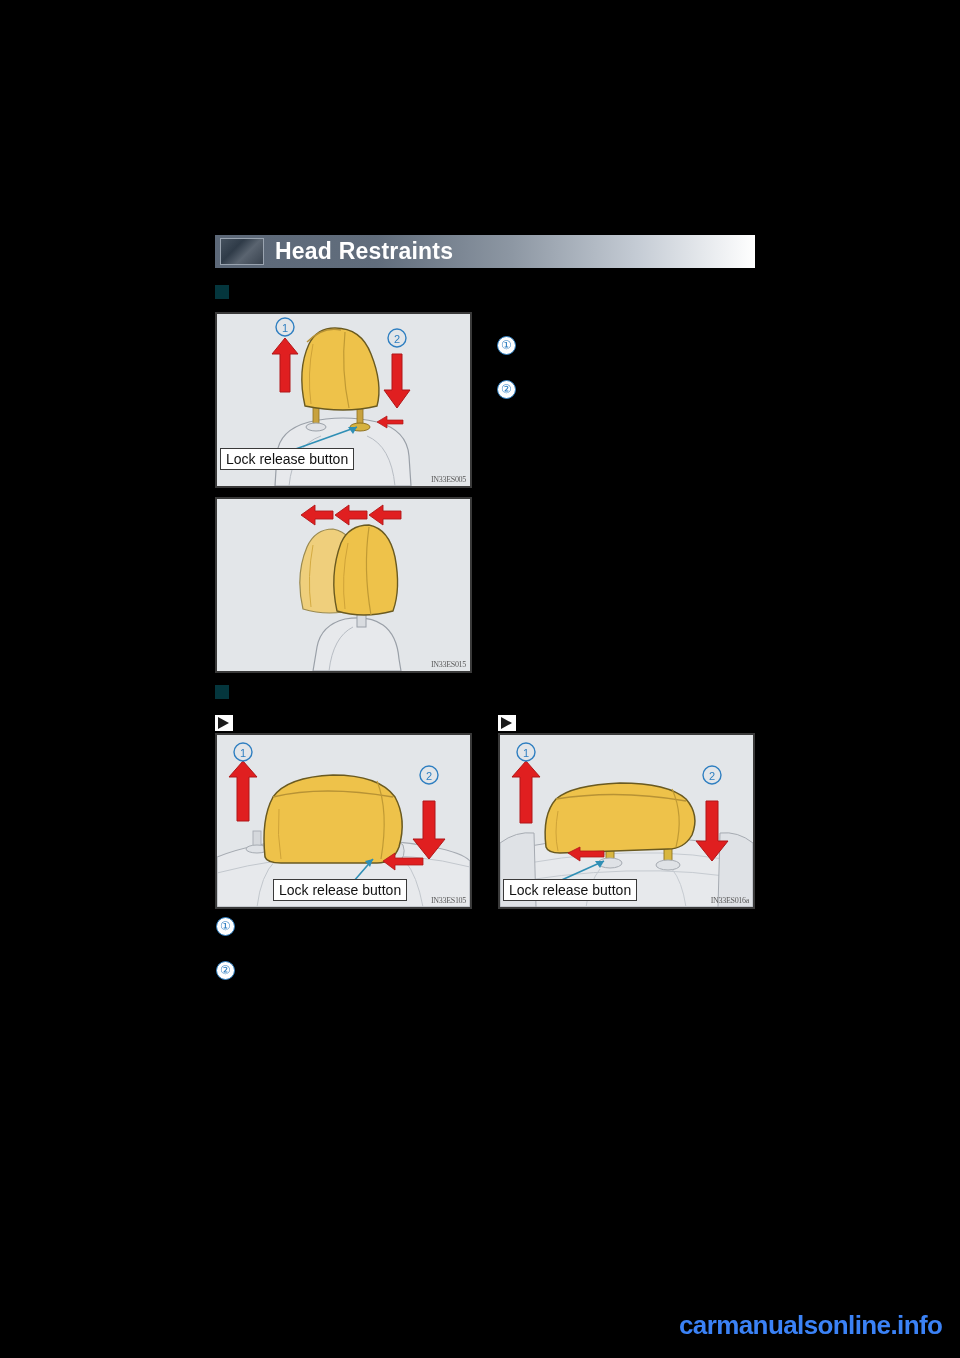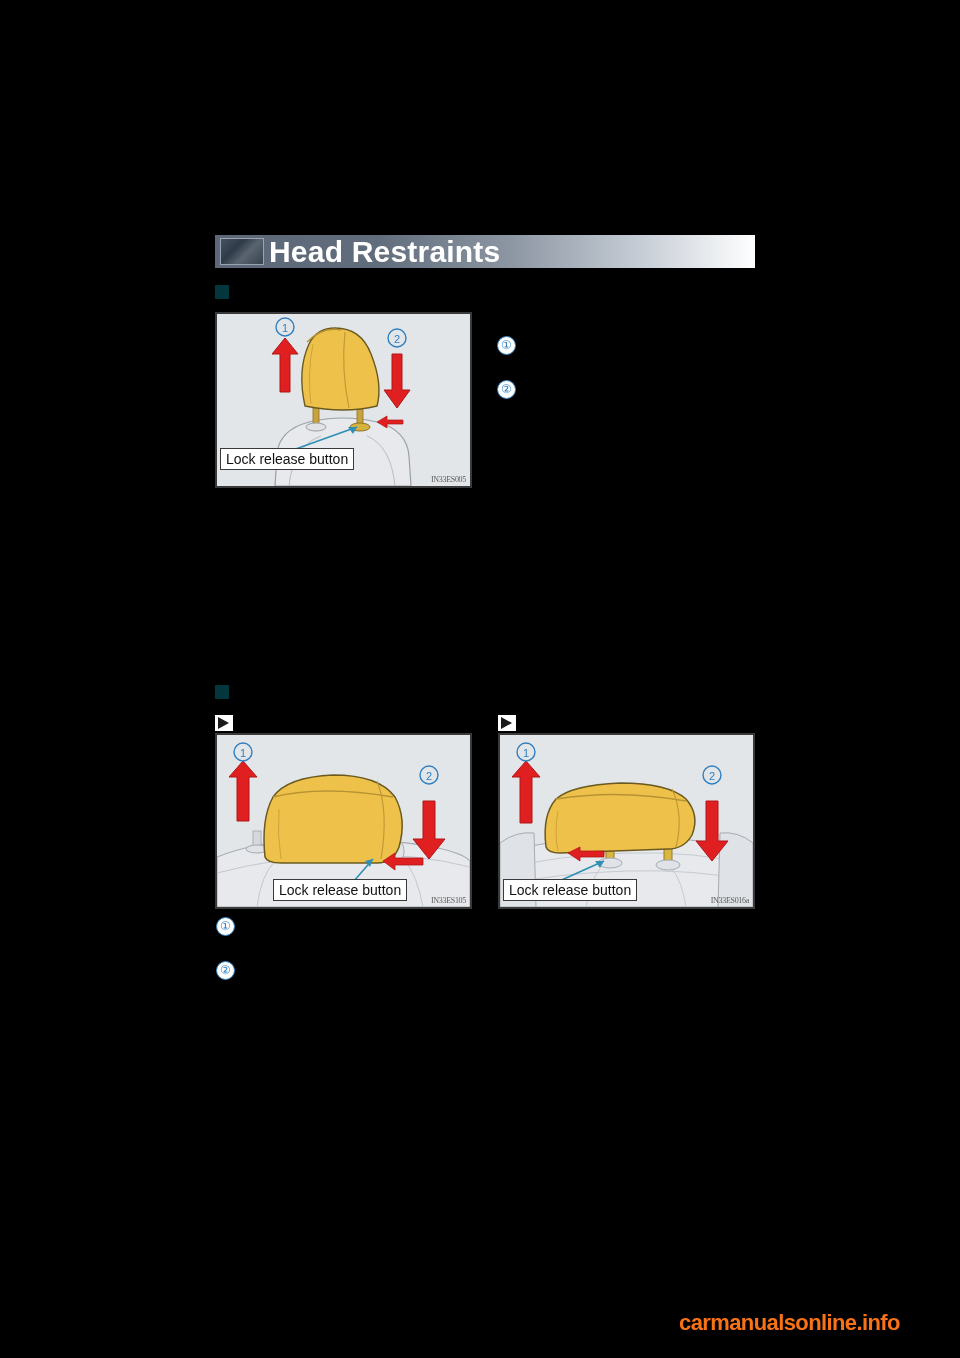--- a/index.html
+++ b/index.html
@@ -35,23 +35,23 @@
   }
   .header-thumb {
     width: 42px;
     height: 25px;
     margin-left: 5px;
     background: linear-gradient(135deg, #46525f 0%, #2f3b48 35%, #5a6470 60%, #39434f 100%);
     border: 1px solid #9aa4b0;
     flex: none;
   }
   .header-title {
-    margin-left: 5px;
+    margin-left: 11px;
     color: #ffffff;
-    font-size: 30px;
+    font-size: 23px;
     font-weight: bold;
     letter-spacing: 0.2px;
     white-space: nowrap;
   }
 
   
   .bullet-square {
     position: absolute;
     width: 14px;
     height: 14px;
@@ -161,22 +161,22 @@
     white-space: nowrap;
   }
 
   .illus svg { position: absolute; left: 0; top: 0; }
 
   
   .watermark {
     position: absolute;
     left: 679px;
     top: 1310px;
-    color: #f97316;
-    font-size: 22px;
+    color: #3b82f6;
+    font-size: 26px;
     font-weight: bold;
     letter-spacing: -0.6px;
     white-space: nowrap;
     text-align: right;
   }
 </style>
 </head>
 <body>
 
 <div class="page">
@@ -217,20 +217,43 @@
 
       <circle cx="68" cy="13" r="9" fill="none" stroke="#2f7fc1" stroke-width="1.4"></circle>
       <text x="68" y="17.5" font-size="11" fill="#2f7fc1" text-anchor="middle" font-family="Liberation Sans, sans-serif">1</text>
       <circle cx="180" cy="24" r="9" fill="none" stroke="#2f7fc1" stroke-width="1.4"></circle>
       <text x="180" y="28.5" font-size="11" fill="#2f7fc1" text-anchor="middle" font-family="Liberation Sans, sans-serif">2</text>
     </svg>
     <div class="callout-box" style="left:3px; bottom:16px;">Lock release button</div>
     <div class="illus-code">IN33ES005</div>
   </div>
 
+  <div class="illus illus-2">
+    <svg width="253" height="172" viewBox="0 0 253 172">
+
+      <path d="M96 172 L100 148 Q104 126 128 120 Q152 116 166 126 Q180 136 182 160 L184 172 Z" fill="#e7e9ec" stroke="#9aa0a8" stroke-width="1.2"></path>
+      <path d="M112 172 Q116 138 136 128" fill="none" stroke="#b8bdc4" stroke-width="1"></path>
+
+      <rect x="140" y="104" width="9" height="24" fill="#d9dce0" stroke="#9aa0a8" stroke-width="1"></rect>
+
+      <path d="M86 110 Q78 76 90 48 Q98 30 116 30 Q136 34 140 58 Q146 88 140 110 Q112 118 86 110 Z" fill="#f2cc6a" stroke="#8d7a36" stroke-width="1.2" opacity="0.85"></path>
+      <path d="M96 46 Q90 78 94 108" fill="none" stroke="#d4ab42" stroke-width="1"></path>
+
+      <path d="M120 112 Q112 76 124 44 Q132 26 152 26 Q172 30 178 58 Q184 90 176 112 Q146 120 120 112 Z" fill="#eec24a" stroke="#6a5a20" stroke-width="1.4"></path>
+      <path d="M131 44 Q124 78 128 110" fill="none" stroke="#cfa338" stroke-width="1"></path>
+      <path d="M152 28 Q146 70 154 116" fill="none" stroke="#c09a34" stroke-width="1.2"></path>
+
+      <g fill="#e01f20" stroke="#b01718" stroke-width="0.9">
+        <polygon points="84,16 98,6 98,12 116,12 116,20 98,20 98,26"></polygon>
+        <polygon points="118,16 132,6 132,12 150,12 150,20 132,20 132,26"></polygon>
+        <polygon points="152,16 166,6 166,12 184,12 184,20 166,20 166,26"></polygon>
+      </g>
+    </svg>
+    <div class="illus-code">IN33ES015</div>
+  </div>
 
   <div class="circ-num cn-a1">①</div>
   <div class="circ-text ct-a1"></div>
   <div class="circ-num cn-a2">②</div>
   <div class="circ-text ct-a2"></div>
 
   <div class="bullet-square bullet-sq-2"></div>
   <div class="bullet-label bullet-label-2"></div>
 
   <div class="tri-marker tri-1"></div>

